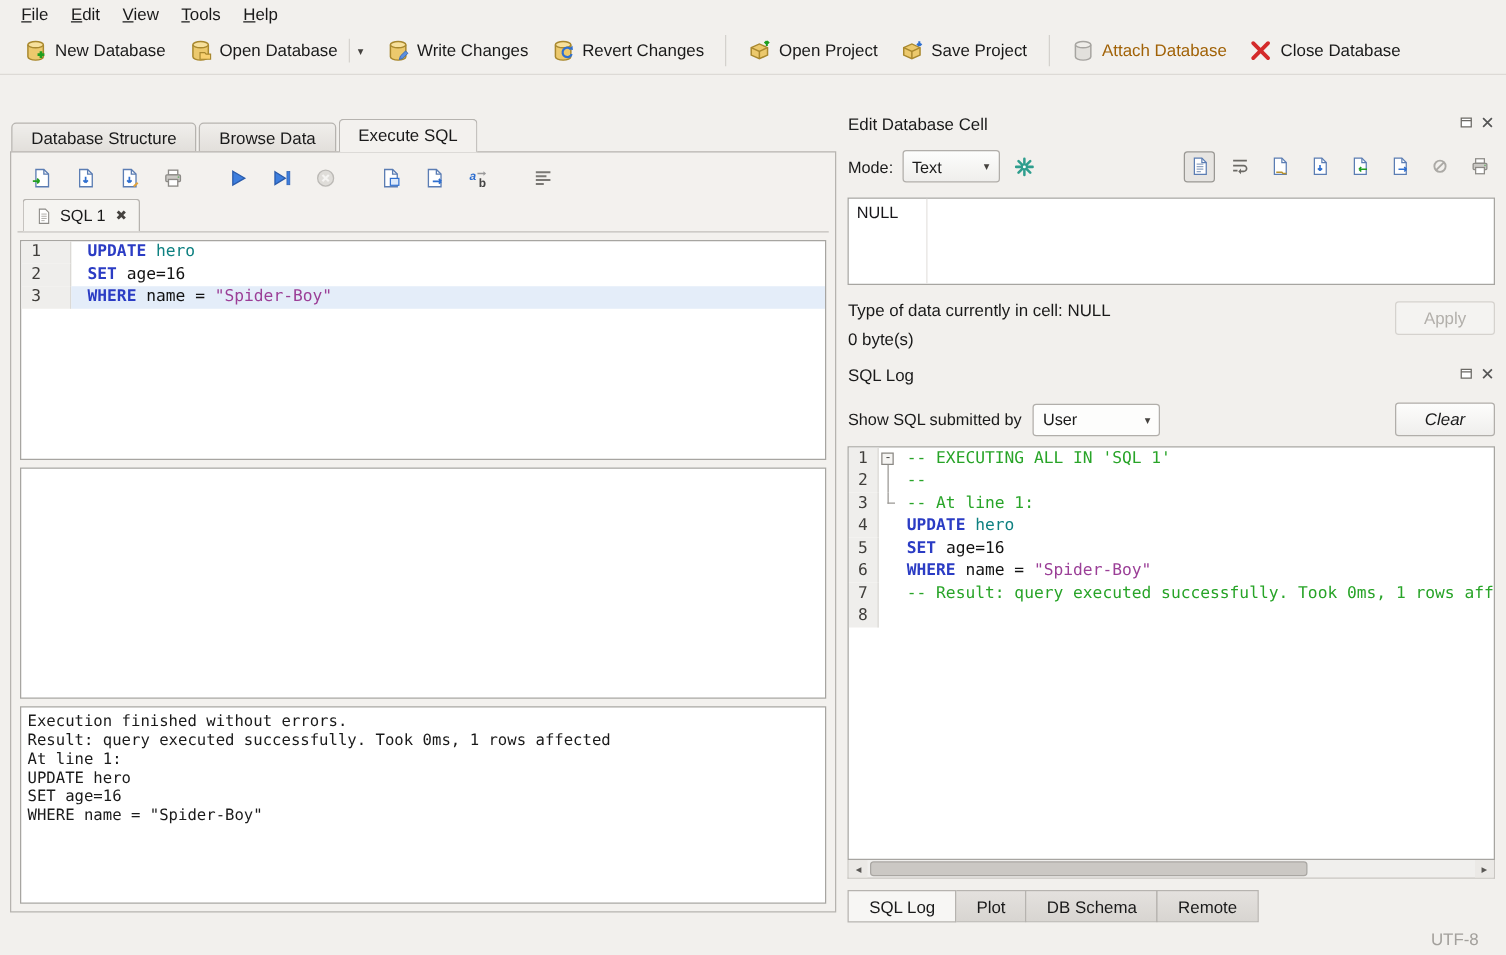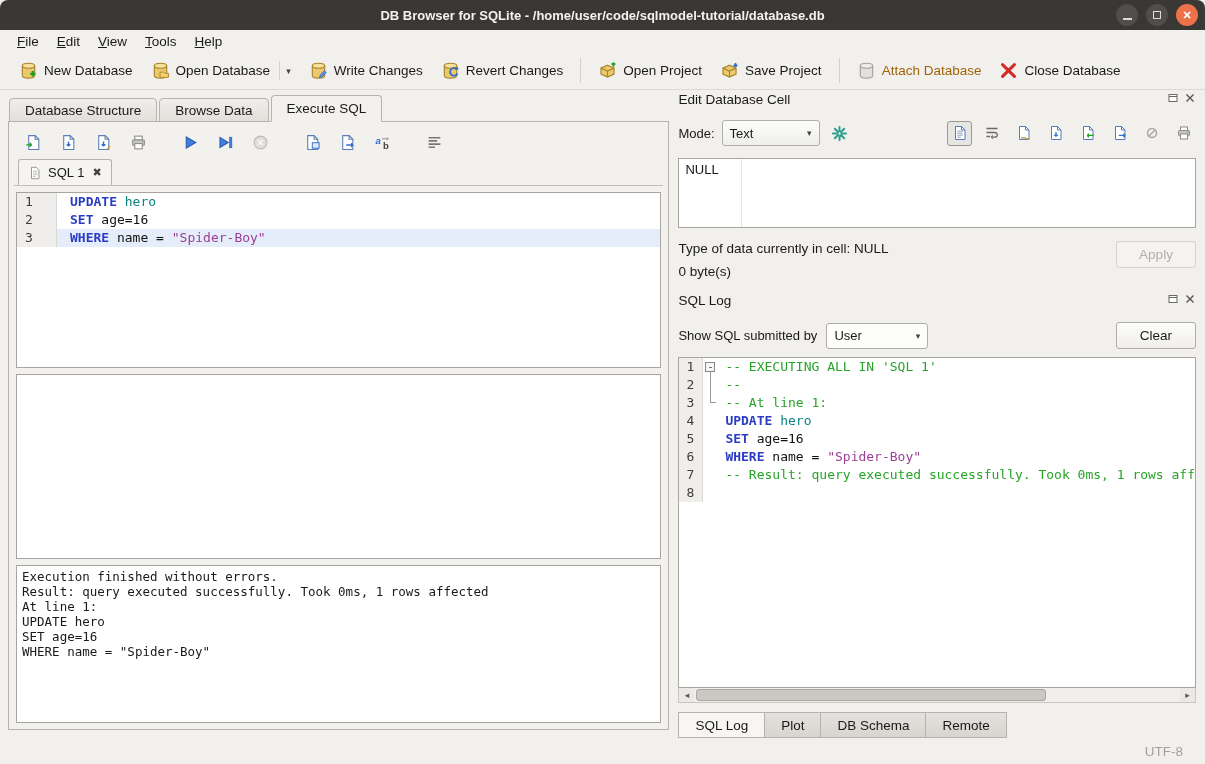--- a/index.html
+++ b/index.html
@@ -115,40 +115,40 @@
   
   .panel-header { display:flex; align-items:flex-start; height:20px; font-size:13.5px; }
   .ph-icons { margin-left:auto; display:flex; gap:5px; }
   .ph-icon svg { width:12px; height:12px; }
   .mode-row { display:flex; align-items:center; gap:7px; height:34px; margin-top:4px; }
   .combo {
     height:26px; border:1px solid #b1aeaa; border-radius:3px;
     background:linear-gradient(#fdfdfc,#efeeec);
     display:flex; align-items:center; padding:0 7px; font-size:13px;
   }
-  .combo-text { width:98px; }
+  .combo-text { width:78px; }
   .combo-user { width:102px; background:#fdfdfc; }
   .combo-arrow { margin-left:auto; font-size:9px; color:#45423f; padding-left:7px; }
   .cell-icons { margin-left:auto; display:flex; gap:7px; align-items:center; }
   .cell-icons .tool-btn { width:25px; height:25px; }
   .cell-icons .tool-btn svg { width:16px; height:16px; }
   .null-box { height:70px; margin-top:8px; border:1px solid #a7a5a1; background:#fff; position:relative; }
   .cell-text { position:absolute; left:6px; top:3px; font-size:13px; color:#17161a; }
   .cell-gutter-line { position:absolute; left:62px; top:0; bottom:0; border-left:1px solid #e6e4e1; }
   .type-row { display:flex; margin-top:13px; }
   .type-texts { flex:1; display:flex; flex-direction:column; gap:8px; font-size:13.5px; }
   .btn {
     height:27px; min-width:80px; padding:0 14px; font-size:13.5px;
     border:1px solid #b1aeaa; border-radius:3px; background:linear-gradient(#fdfdfc,#efeeec);
     font-family:"Liberation Sans", sans-serif; color:#1a1a1a;
   }
   .btn.disabled { color:#b2afab; background:#f4f3f1; border-color:#d5d2ce; }
   .sql-log-header { margin-top:14px; }
   .filter-row { display:flex; align-items:center; gap:9px; margin-top:9px; }
-  .clear-btn { margin-left:auto; }
+  .clear-btn { margin-left:auto;font-style:italic; }
   .log-box {
     flex:1; margin-top:8px; border:1px solid #a7a5a1; background:#fff;
     overflow:hidden; font-family:"DejaVu Sans Mono", monospace; font-size:13px;
   }
   .hscroll { height:15px; display:flex; align-items:stretch; border:1px solid #c9c6c2; border-top:none; background:#f0efed; }
   .sb-arrow { width:15px; display:flex; align-items:center; justify-content:center; font-size:9px; color:#5a5855; background:#ebe9e6; }
   .sb-track { flex:1; position:relative; }
   .sb-thumb { position:absolute; left:2px; top:1px; bottom:1px; width:72%; background:#cbc8c4; border:1px solid #a9a6a2; border-radius:3px; }
   .bottom-tabs { display:flex; height:26px; margin-top:9px; }
   .btab {
@@ -162,32 +162,20 @@
     position:absolute; left:0; right:0; bottom:0; height:26px;
     display:flex; align-items:center; justify-content:flex-end;
     padding-right:22px; color:#a3a09c; font-size:13.5px; background:#f2f0ed;
   }
 </style>
 </head>
 <body>
 
 <div class="app">
 
-  <div class="titlebar">
-    <span class="title">DB Browser for SQLite - /home/user/code/sqlmodel-tutorial/database.db</span>
-    <div class="win-controls">
-      <div class="win-btn">
-          <span class="glyph-min"></span>
-        </div>
-      <div class="win-btn">
-          <span class="glyph-max"></span>
-        </div>
-      <div class="win-btn close">✕</div>
-    </div>
-  </div>
 
   <div class="menubar" id="menubar">
       <div class="menu-item"><u>F</u>ile</div>
       <div class="menu-item"><u>E</u>dit</div>
       <div class="menu-item"><u>V</u>iew</div>
       <div class="menu-item"><u>T</u>ools</div>
       <div class="menu-item"><u>H</u>elp</div>
     </div>
 
   <div class="toolbar" id="toolbar">

